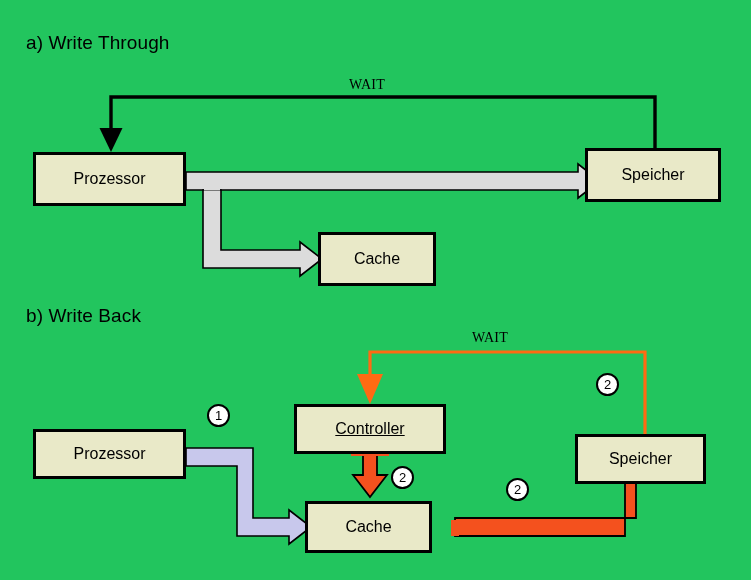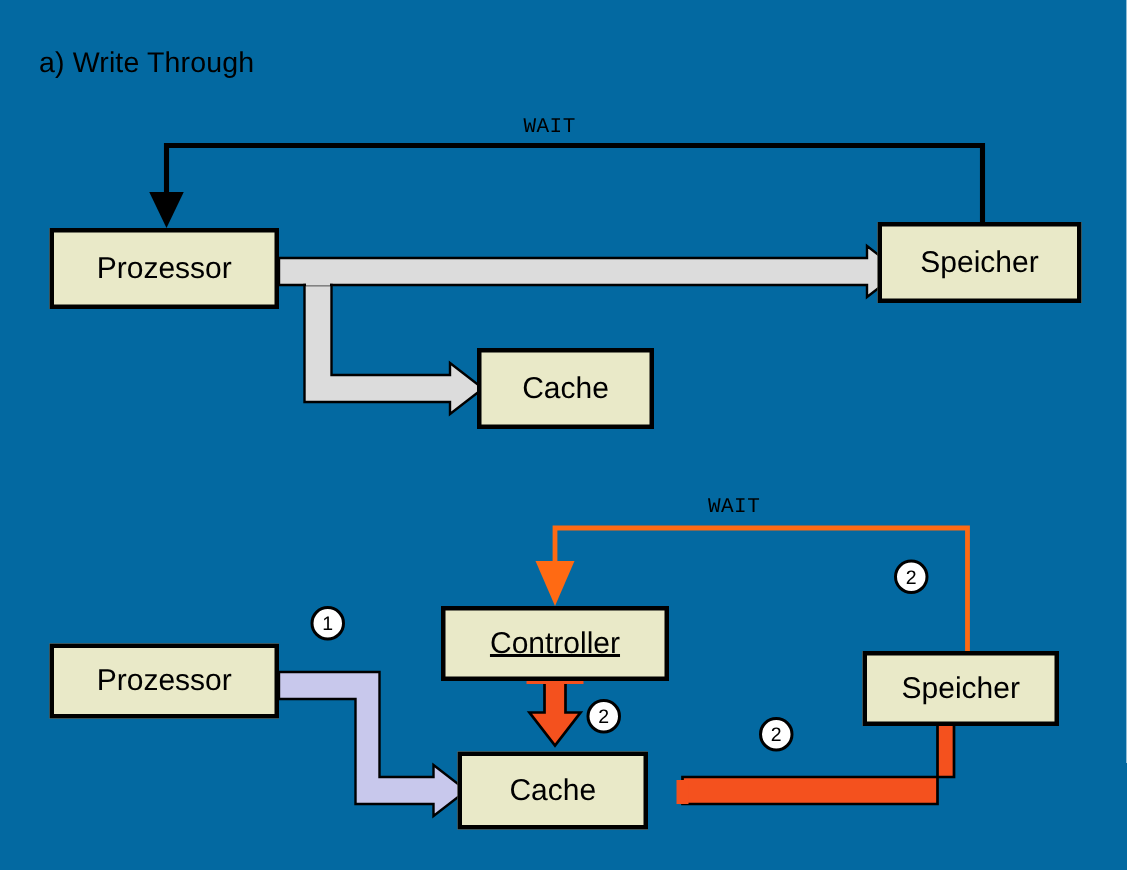--- a/index.html
+++ b/index.html
@@ -1,32 +1,32 @@
 <!DOCTYPE html>
 <html><head>
 <meta charset="utf-8">
 <style>
   html,body{margin:0;padding:0;background:#ffffff;}
   body{width:751px;height:580px;overflow:hidden;
        font-family:"Liberation Sans","DejaVu Sans",sans-serif;}
-  #stage{position:relative;width:751px;height:580px;background:#0369a1;}
+  #stage{position:relative;width:751px;height:580px;background:#22c55e;}
   svg#canvas{position:absolute;left:0;top:0;width:751px;height:580px;}
 
   .sec-title{position:absolute;font-size:19px;color:#000;
              font-family:"Liberation Sans","DejaVu Sans",sans-serif;
              white-space:nowrap;letter-spacing:0.1px;}
 
   .node{position:absolute;background:#e9e9c8;border:3px solid #000;
         box-sizing:border-box;display:flex;align-items:center;
-        justify-content:center;color:#000;font-size:20px;
+        justify-content:center;color:#000;font-size:16px;
         font-family:"Liberation Sans","DejaVu Sans",sans-serif;
         line-height:1;white-space:nowrap;}
 
   .wait-label{position:absolute;font-size:14px;color:#000;
-              font-family:Liberation Mono, monospace;
+              font-family:Liberation Serif, serif;
               white-space:nowrap;letter-spacing:0.3px;}
 
   .step{position:absolute;width:23px;height:23px;border:2.6px solid #000;
         border-radius:50%;background:#fff;display:flex;align-items:center;
         justify-content:center;font-size:13px;color:#000;
         font-family:"Liberation Sans","DejaVu Sans",sans-serif;
         box-sizing:border-box;font-weight:400;}
 </style>
 </head>
 <body>
@@ -117,20 +117,21 @@
   <div class="sec-title" style="left:26px; top:32px;">a) Write Through</div>
 
   <div class="node" style="left:33px; top:152px; width:153px; height:54px;">Prozessor</div>
 
   <div class="node" style="left:585px; top:148px; width:136px; height:54px;">Speicher</div>
 
   <div class="node" style="left:318px; top:232px; width:118px; height:54px;">Cache</div>
 
   <div class="wait-label" style="left:349px; top:77px;">WAIT</div>
 
+  <div class="sec-title" style="left:26px; top:305px;">b) Write Back</div>
 
   <div class="node" style="left:33px; top:429px; width:153px; height:50px;">Prozessor</div>
 
   <div class="node" style="left:294px; top:404px; width:152px; height:50px;text-decoration:underline;">Controller</div>
 
   <div class="node" style="left:305px; top:501px; width:127px; height:52px;">Cache</div>
 
   <div class="node" style="left:575px; top:434px; width:131px; height:50px;">Speicher</div>
 
   <div class="wait-label" style="left:472px; top:330px;">WAIT</div>

